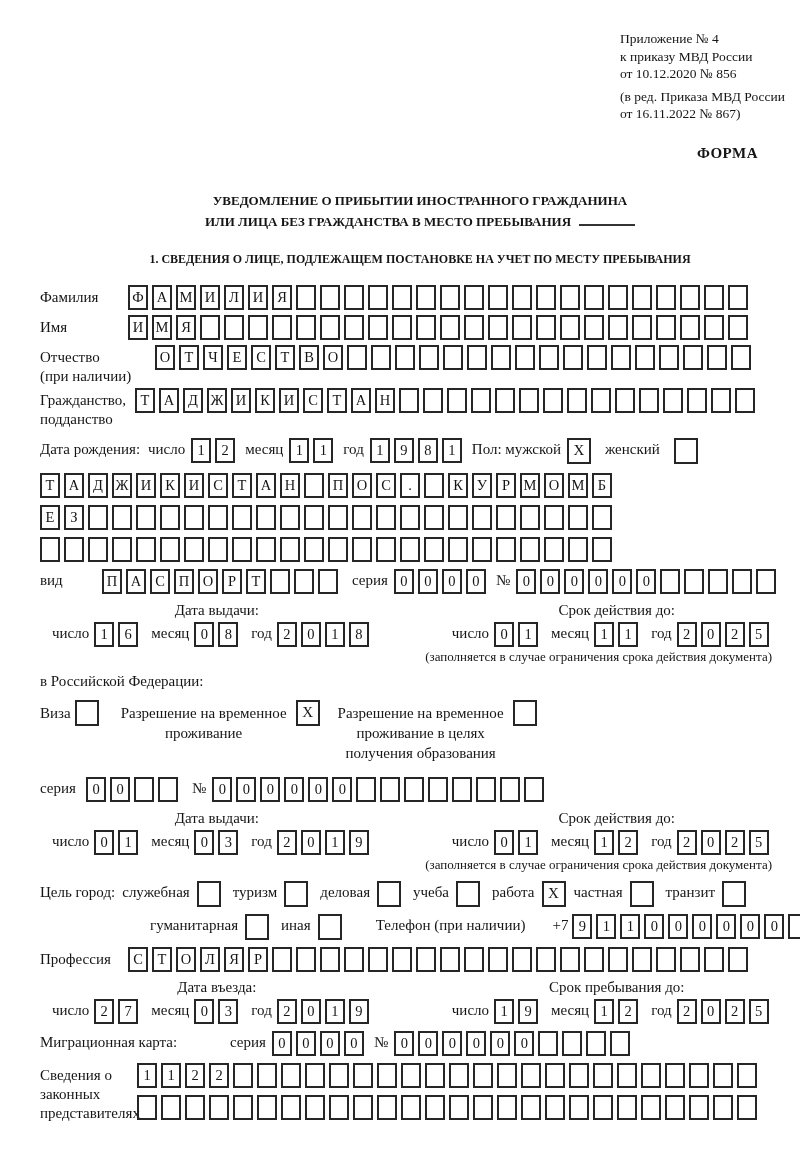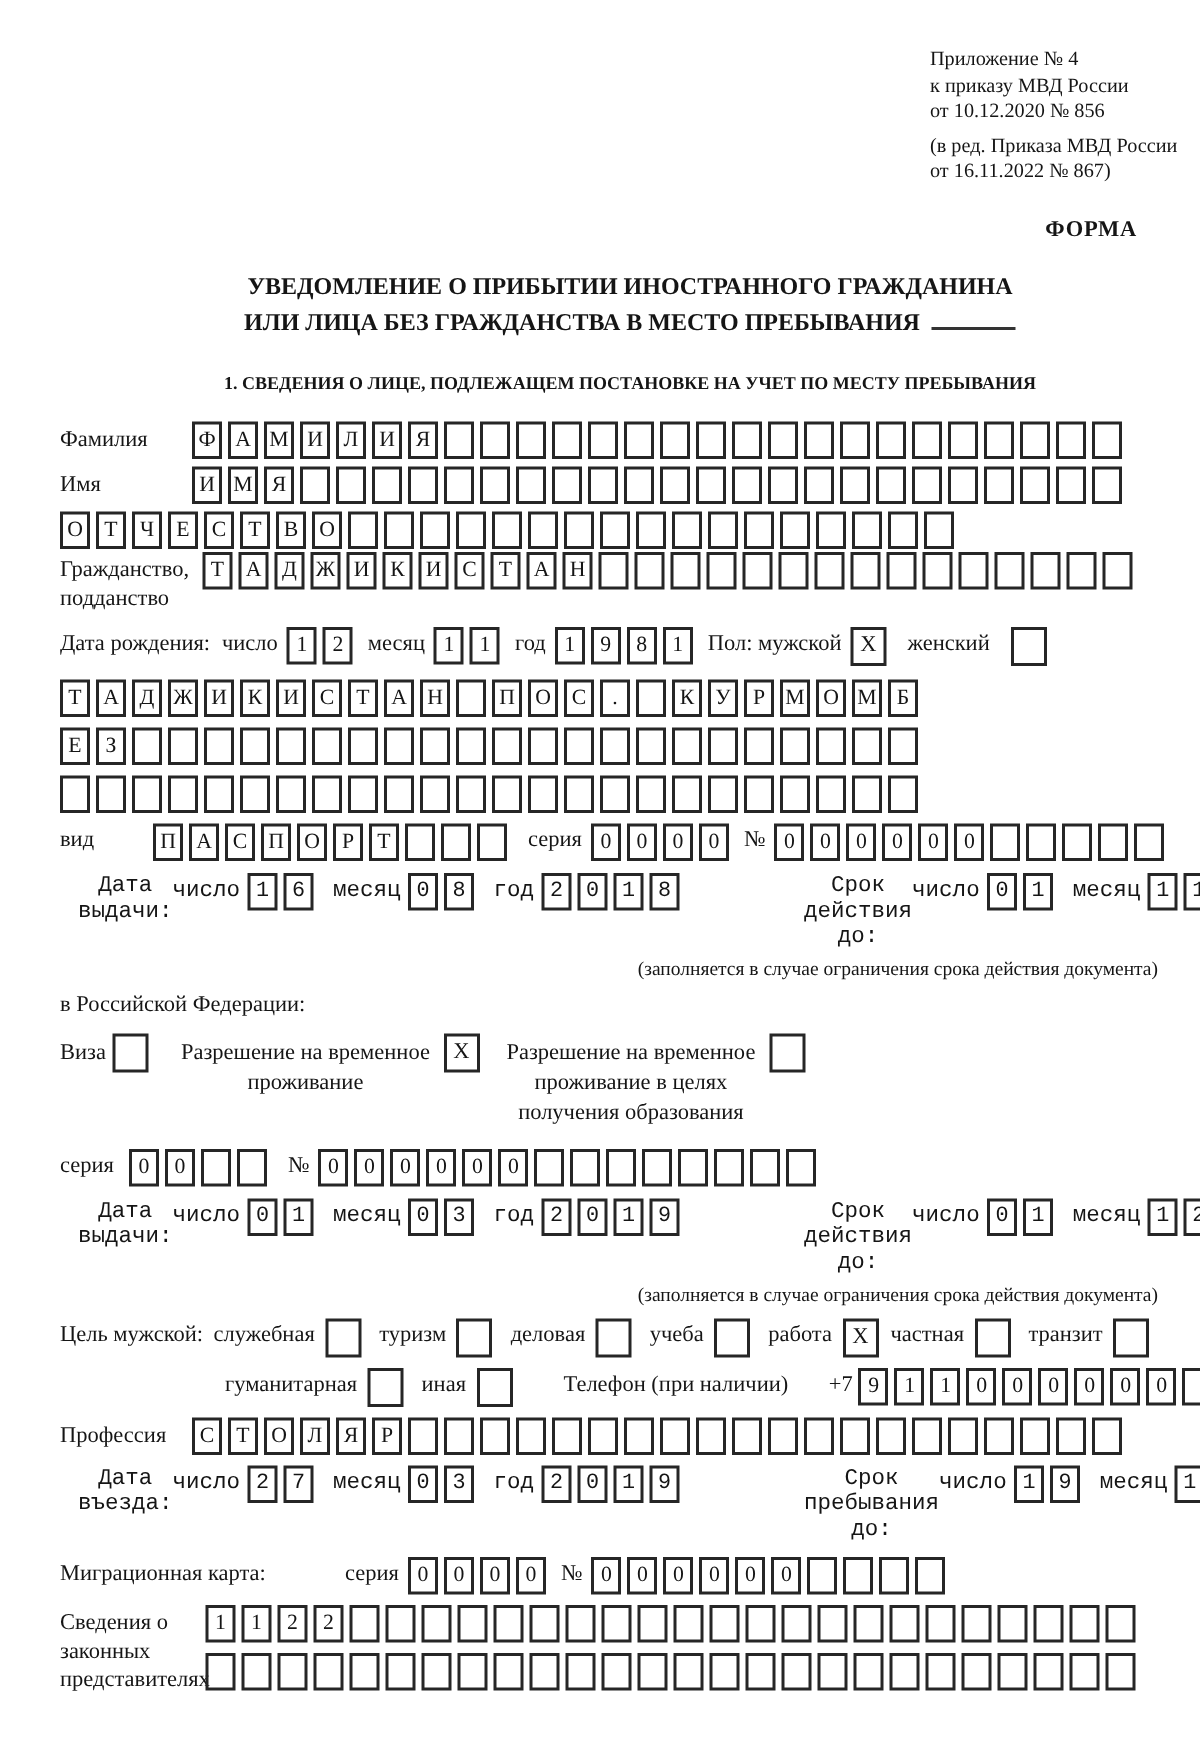--- a/index.html
+++ b/index.html
@@ -5,42 +5,42 @@
   html,body{margin:0;padding:0;background:#fff;}
   body{width:800px;height:1163px;overflow:hidden;font-family:"Liberation Serif",serif;color:#151515;font-size:15px;}
   .page{padding:30px 0 0 40px;position:relative;width:760px;}
 
   
   .hdr-block{margin-left:580px;font-size:13.5px;line-height:1.3;width:190px;}
   .hdr-block .rev{margin-top:5px;}
   .form-word{font-weight:bold;font-size:15px;text-align:right;padding-right:42px;margin-top:22px;letter-spacing:.5px;}
 
   
-  .title{text-align:center;font-weight:bold;font-size:16px;line-height:1.5;margin-top:18px;}
+  .title{text-align:center;font-weight:bold;font-size:13px;line-height:1.5;margin-top:29px;}
   .blank-line{display:inline-block;width:56px;border-bottom:2px solid #333;height:14px;margin-left:8px;}
   .sec-heading{text-align:center;font-weight:bold;font-size:12px;margin-top:20px;margin-bottom:18px;}
 
   
   .frow{display:flex;align-items:flex-start;margin-bottom:5px;}
   .flabel{flex:none;padding-top:3px;line-height:19px;}
   .cells{display:flex;flex:none;}
   .cell{box-sizing:border-box;width:20px;height:25px;border:2px solid #262626;margin-right:4px;text-align:center;line-height:20px;font-size:14.5px;flex:none;}
   .cb{box-sizing:border-box;display:inline-block;width:24px;height:26px;border:2px solid #262626;text-align:center;line-height:21px;font-size:15px;vertical-align:middle;flex:none;}
   .lbl{padding-top:3px;flex:none;}
   .gap6{margin-left:6px;} .gap10{margin-left:10px;} .gap14{margin-left:14px;}
 
   
   .cellcol .cells{margin-bottom:7px;}
 
   
   .block-heading{text-align:center;font-weight:bold;font-size:14.5px;margin:2px 40px 6px 0;}
 
   
   .dates{display:flex;margin-bottom:2px;}
-  .dcol{display:flex;flex-direction:row;font-family:Liberation Mono, monospace;}
+  .dcol{display:flex;flex-direction:column;}
   .dhead{text-align:center;margin-bottom:3px;}
   .dline{display:flex;align-items:flex-start;}
   .dline .lbl{margin-right:5px;}
   .dline .cells{margin-right:9px;}
   .note{font-size:13px;text-align:right;padding-right:28px;margin:0 0 8px 0;}
 
   
   .ropts{display:flex;align-items:flex-start;margin:10px 0 14px 0;}
   .ropt{display:flex;align-items:flex-start;justify-content:center;}
   .ropt-text{text-align:center;line-height:1.35;padding-top:3px;}
@@ -132,20 +132,24 @@
         <span class="cell"></span>
         <span class="cell"></span>
         <span class="cell"></span>
         <span class="cell"></span>
         <span class="cell"></span>
         <span class="cell"></span>
       </div>
   </div>
 
   <div class="frow" style="margin-bottom:2px">
+    <div class="flabel" style="width:115px">
+      <div>Отчество</div>
+      <div>(при наличии)</div>
+    </div>
     <div class="cells">
         <span class="cell">О</span>
         <span class="cell">Т</span>
         <span class="cell">Ч</span>
         <span class="cell">Е</span>
         <span class="cell">С</span>
         <span class="cell">Т</span>
         <span class="cell">В</span>
         <span class="cell">О</span>
         <span class="cell"></span>
@@ -490,21 +494,21 @@
             <span class="cell">0</span>
             <span class="cell">2</span>
             <span class="cell">5</span>
           </div>
       </div>
     </div>
   </div>
   <div class="note">(заполняется в случае ограничения срока действия документа)</div>
 
   <div class="prow">
-    <span class="lbl">Цель мужской:</span>
+    <span class="lbl">Цель город:</span>
     <span class="lbl">служебная</span>
     <span class="cb"></span>
     <span class="lbl">туризм</span>
     <span class="cb"></span>
     <span class="lbl">деловая</span>
     <span class="cb"></span>
     <span class="lbl">учеба</span>
     <span class="cb"></span>
     <span class="lbl">работа</span>
     <span class="cb" style="margin-right:8px">X</span>

